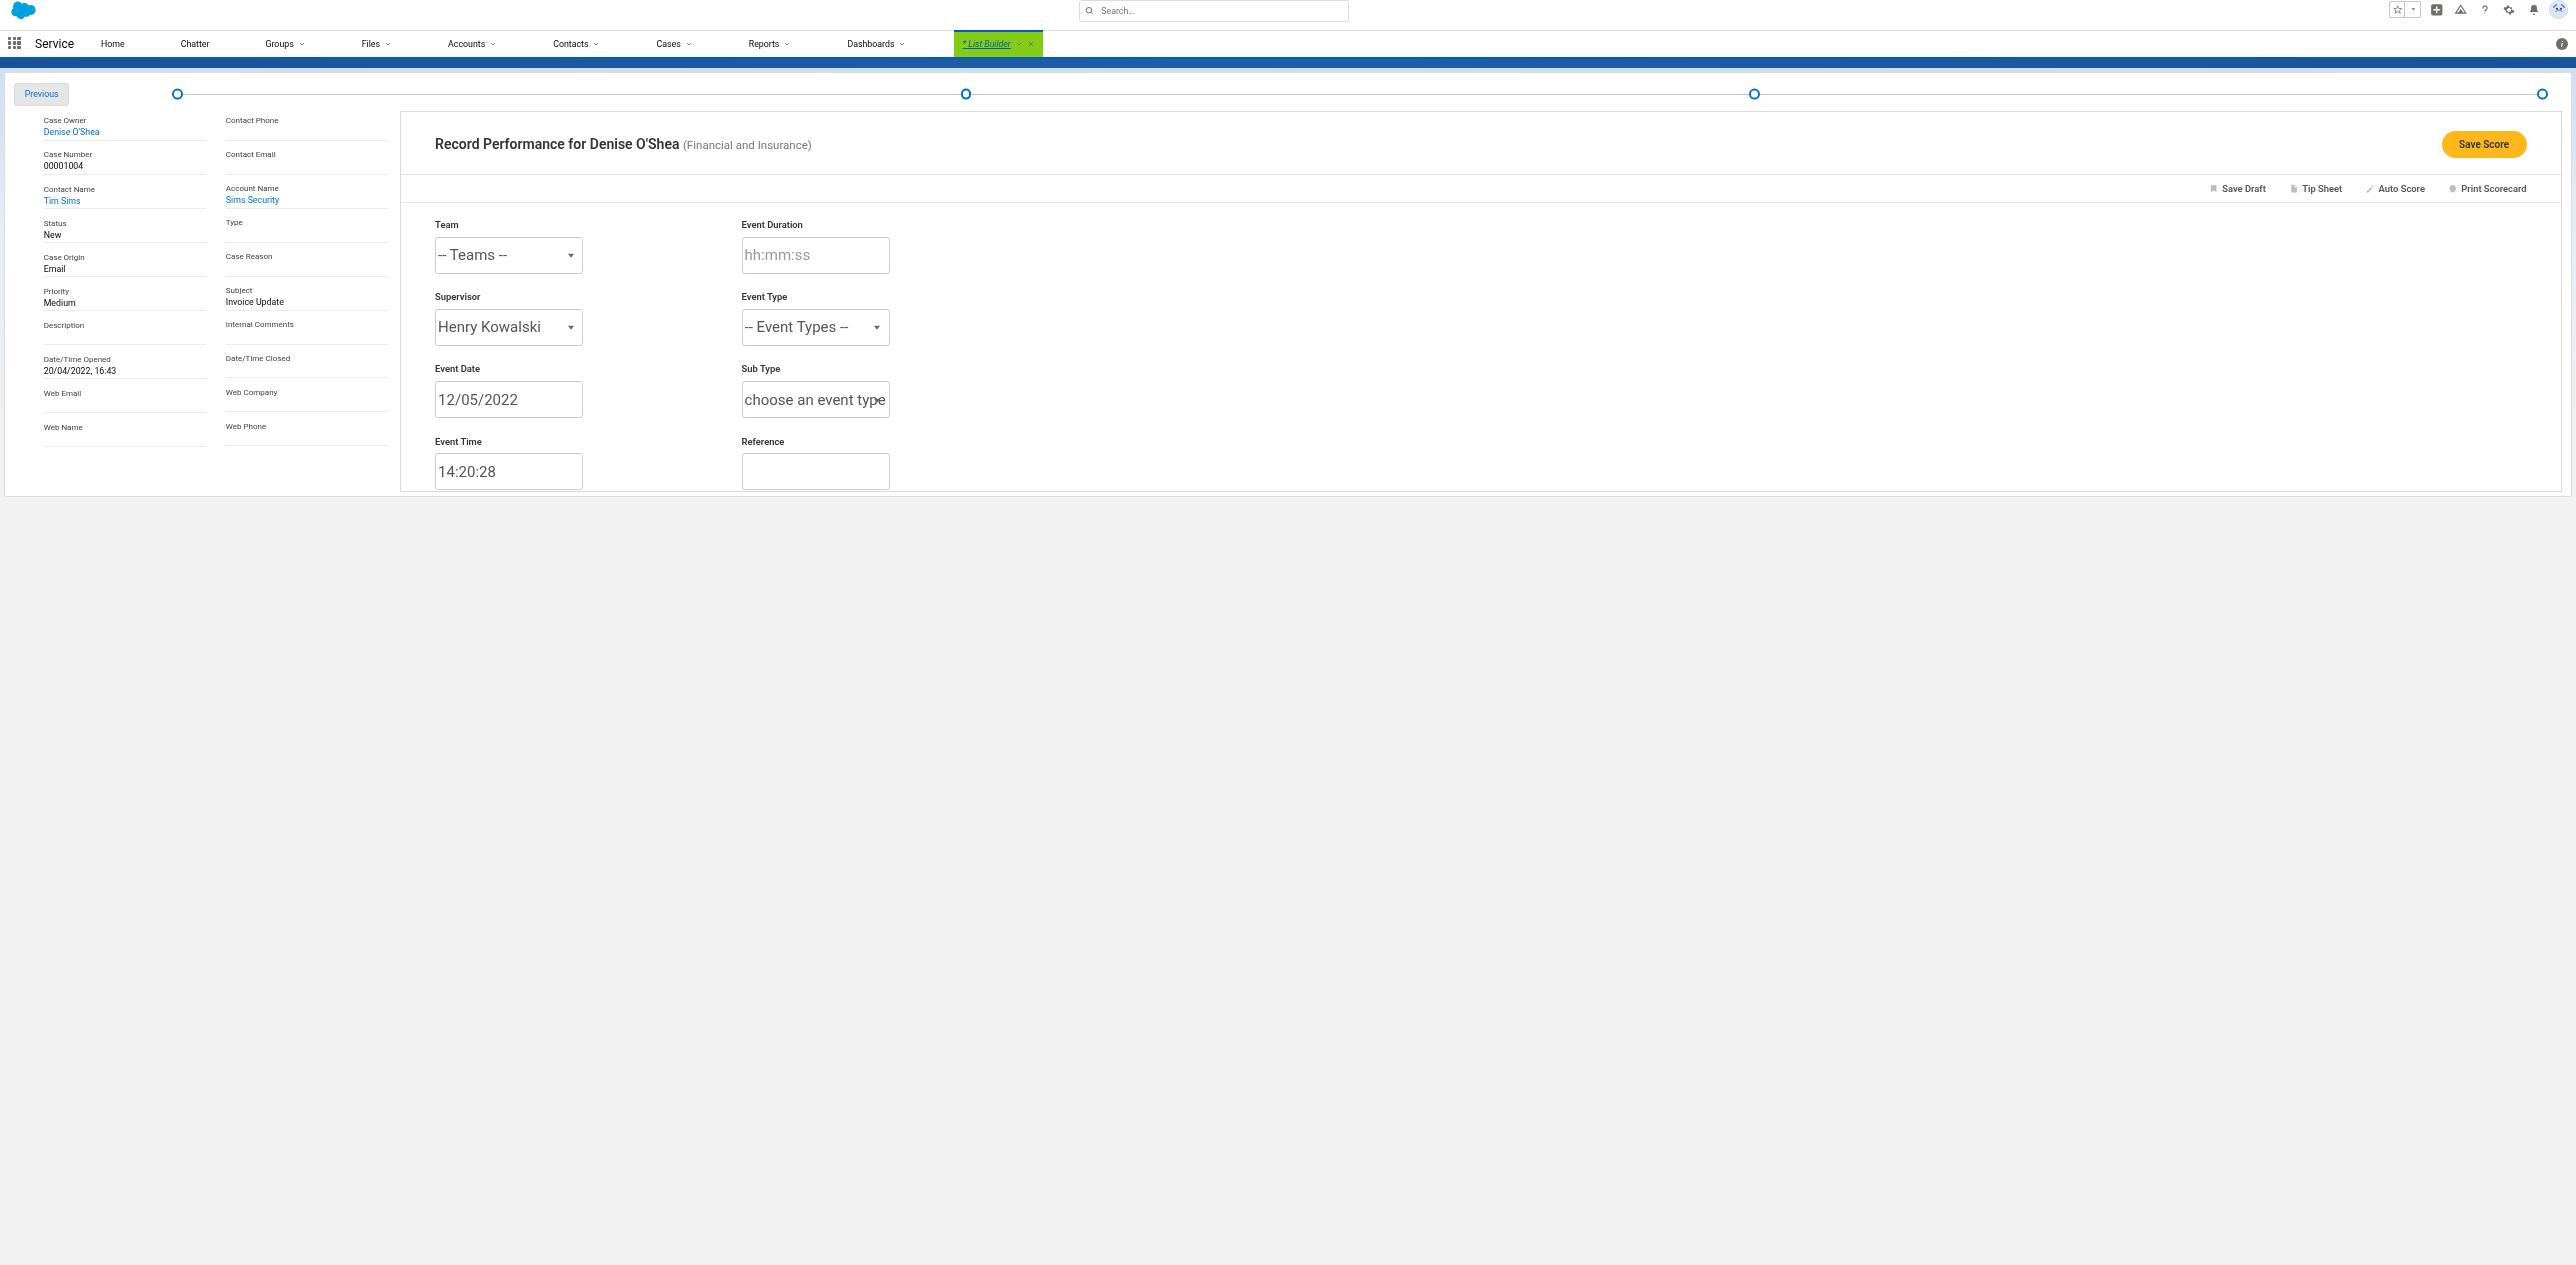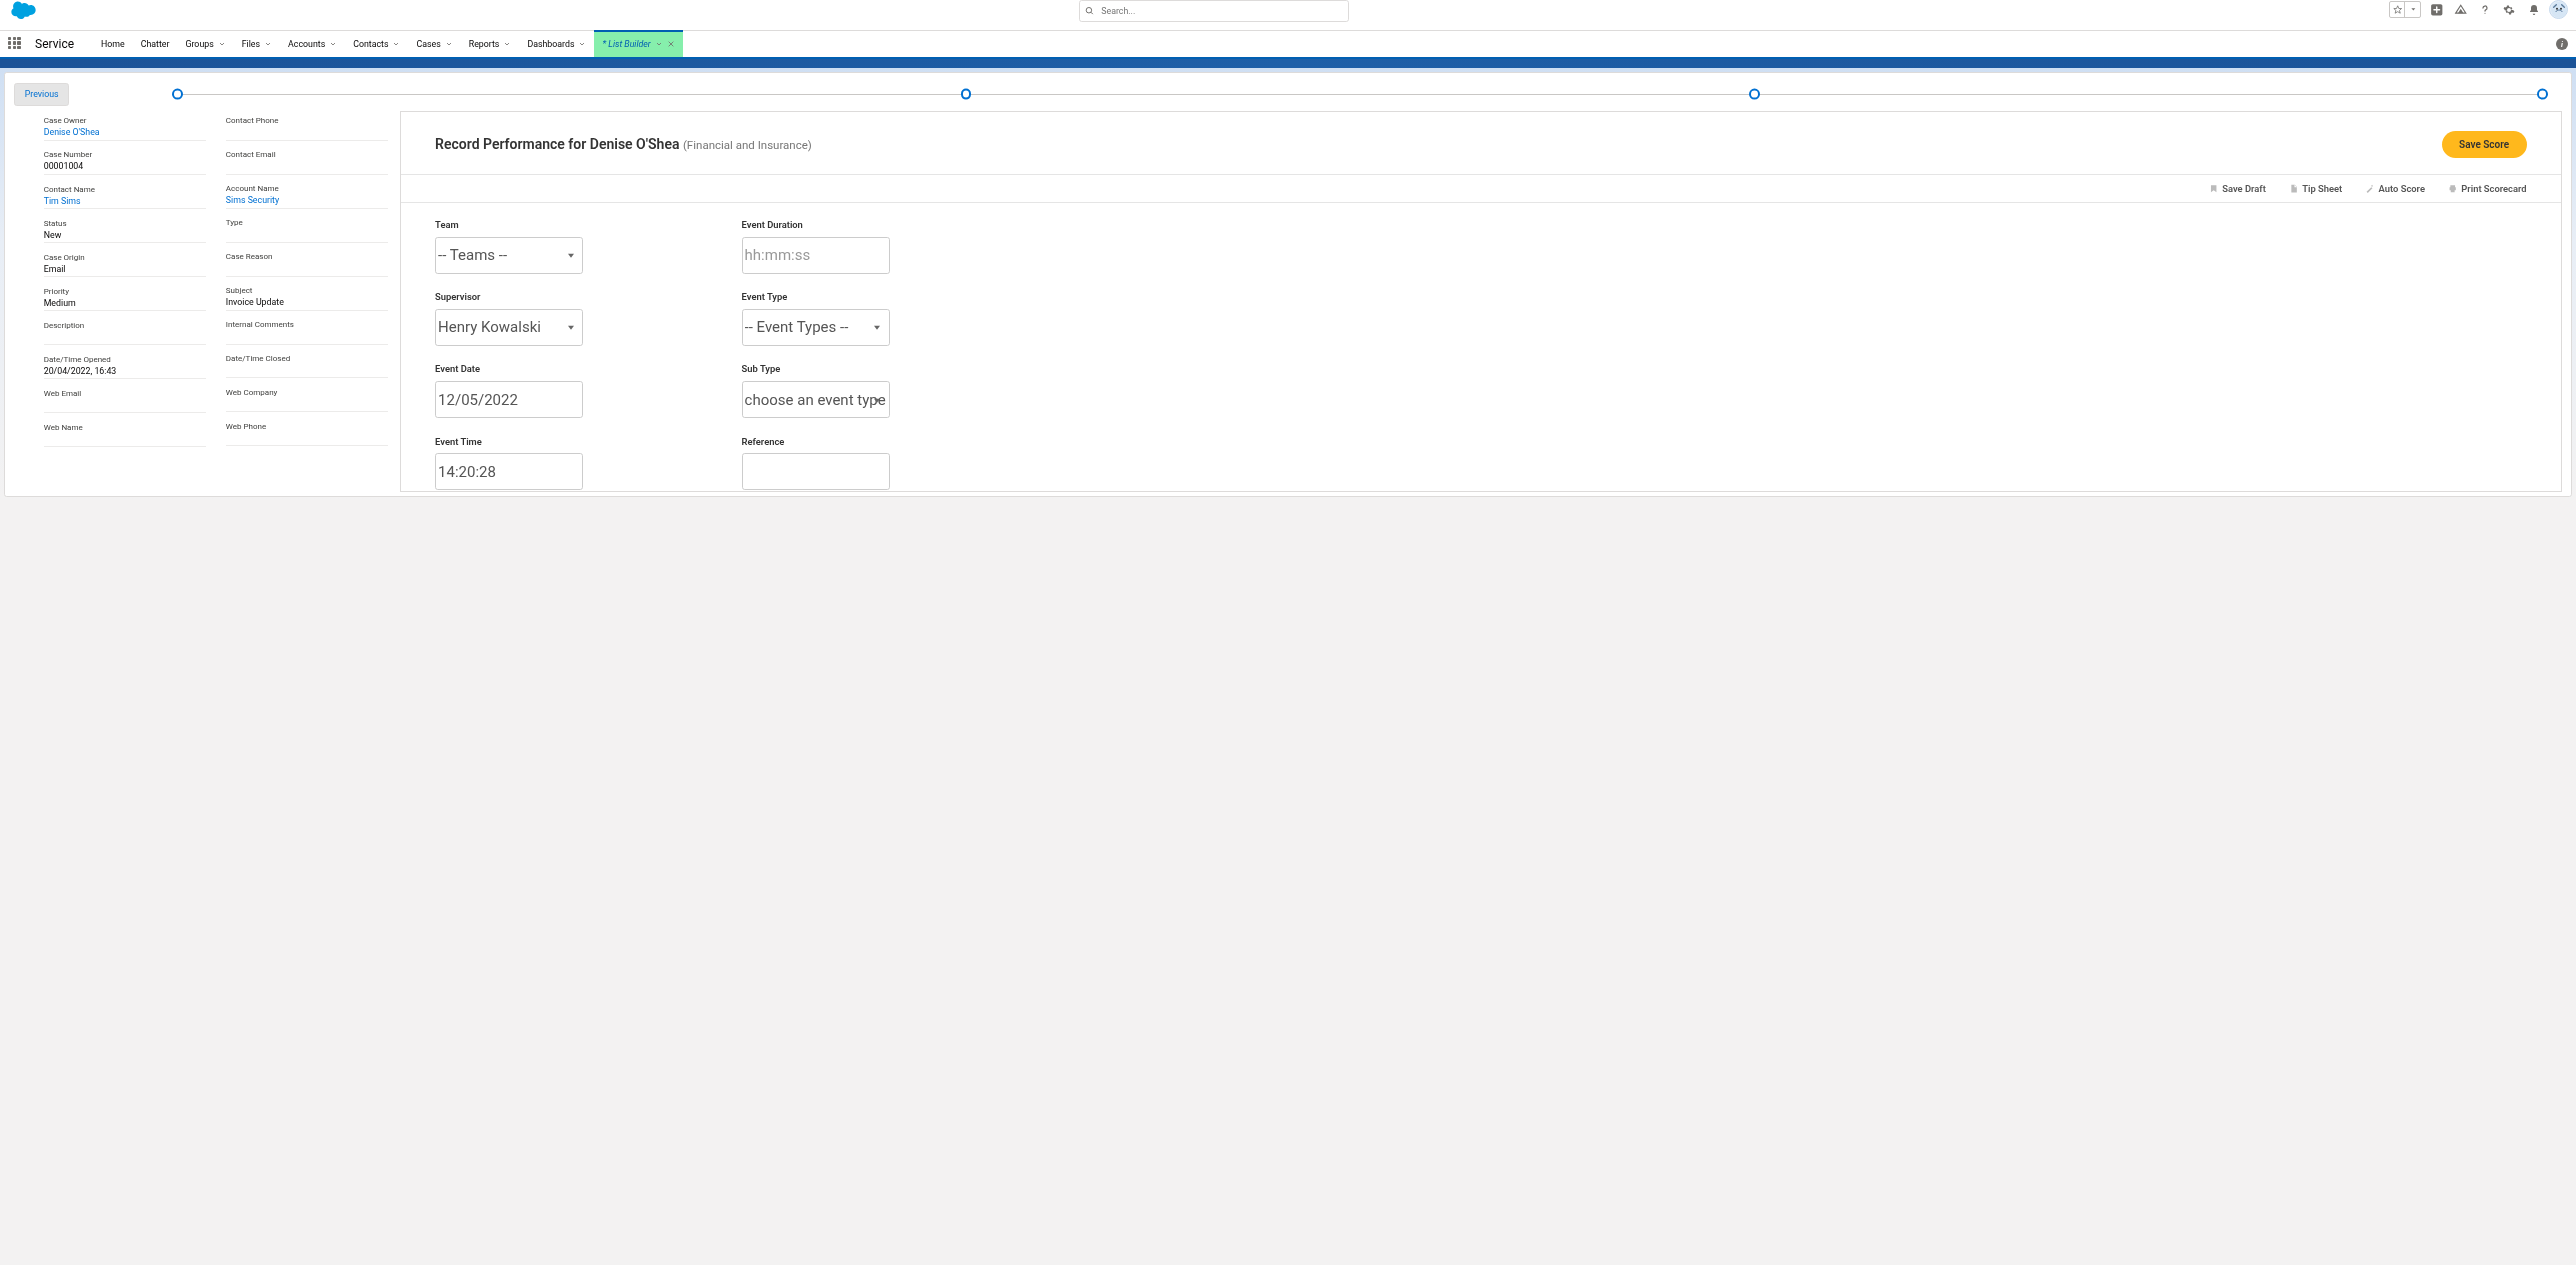--- a/index.html
+++ b/index.html
@@ -18,23 +18,23 @@
     .fav-combo { display: flex; border: 0.7px solid #c9c7c5; border-radius: 2px; overflow: hidden; }
     .fav-combo .ico-btn { border-radius: 0; width: 15px; height: 15px; }
     .fav-combo .ico-btn:first-child { border-right: 0.7px solid #c9c7c5; }
     .avatar { width: 19px; height: 19px; border-radius: 50%; background: #e5eef7; border: 1.3px solid #c6d9ed; display: flex; align-items: center; justify-content: center; overflow: hidden; }
 
     
     .app-nav { height: 28px; background: #fff; display: flex; align-items: center; padding: 0 8px; border-bottom: 2px solid #005fb2; position: relative; }
     .app-launcher { width: 15px; height: 15px; display: grid; grid-template-columns: repeat(3,3.4px); grid-template-rows: repeat(3,3.4px); gap: 1.3px; cursor: pointer; margin-right: 12px; }
     .app-launcher span { background: #706e6b; border-radius: 0.7px; }
     .app-title { font-size: 12px; font-weight: 400; color: #080707; margin-right: 19px; }
-    .nav-items { display: flex; align-items: stretch; height: 100%; }
+    .nav-items { display: flex; align-items: stretch; height: 100%; gap: 40px; }
     .nav-item { display: flex; align-items: center; padding: 0 8px; font-size: 8.8px; color: #080707; cursor: pointer; gap: 4px; position: relative; }
-    .nav-item.active { background: #86efac; color: #005fb2; font-style: italic; }
+    .nav-item.active { background: #84cc16; color: #005fb2; font-style: italic; text-decoration: underline; }
     .nav-item.active::before { content:''; position:absolute; top:-0.7px; left:0; right:0; height:2px; background:#005fb2; }
     .nav-item .chev, .nav-item .close { color: #706e6b; display:flex; align-items:center; }
     .nav-spacer { flex: 1; }
     .info-dot { width: 12px; height: 12px; border-radius:50%; background:#706e6b; color:#fff; display:flex; align-items:center; justify-content:center; font-size:7.4px; font-weight:bold; font-style: italic; cursor:pointer; }
 
     
     .blue-band { height: 9.4px; background: linear-gradient(90deg,#1b5297,#1e5fa8,#1b5297); background-color:#1a4e8e; }
 
     
     .canvas-outer { padding: 4px; background: linear-gradient(to bottom, #cfdff3 0%, #e8eef6 40%, #f3f2f2 100%); }

